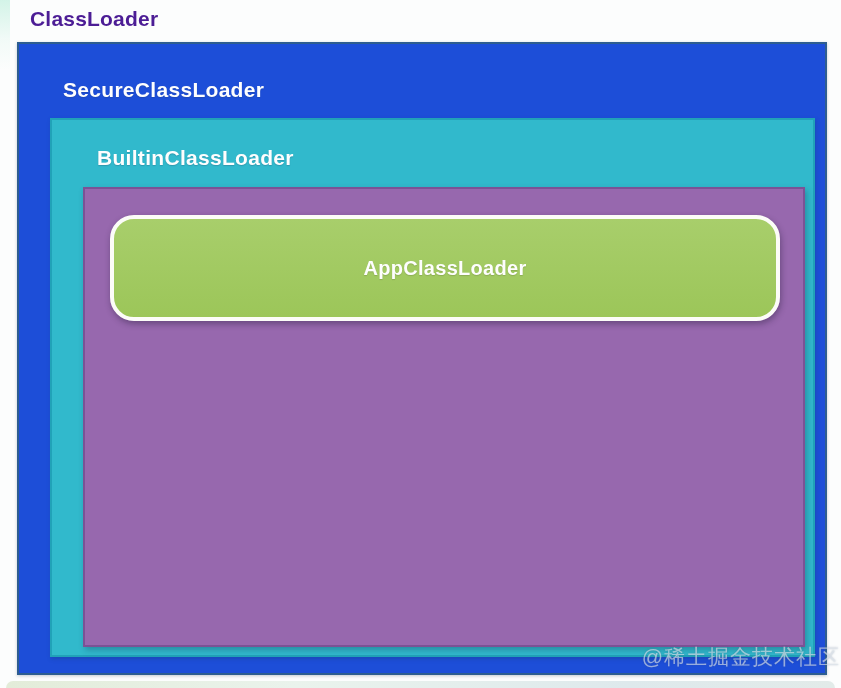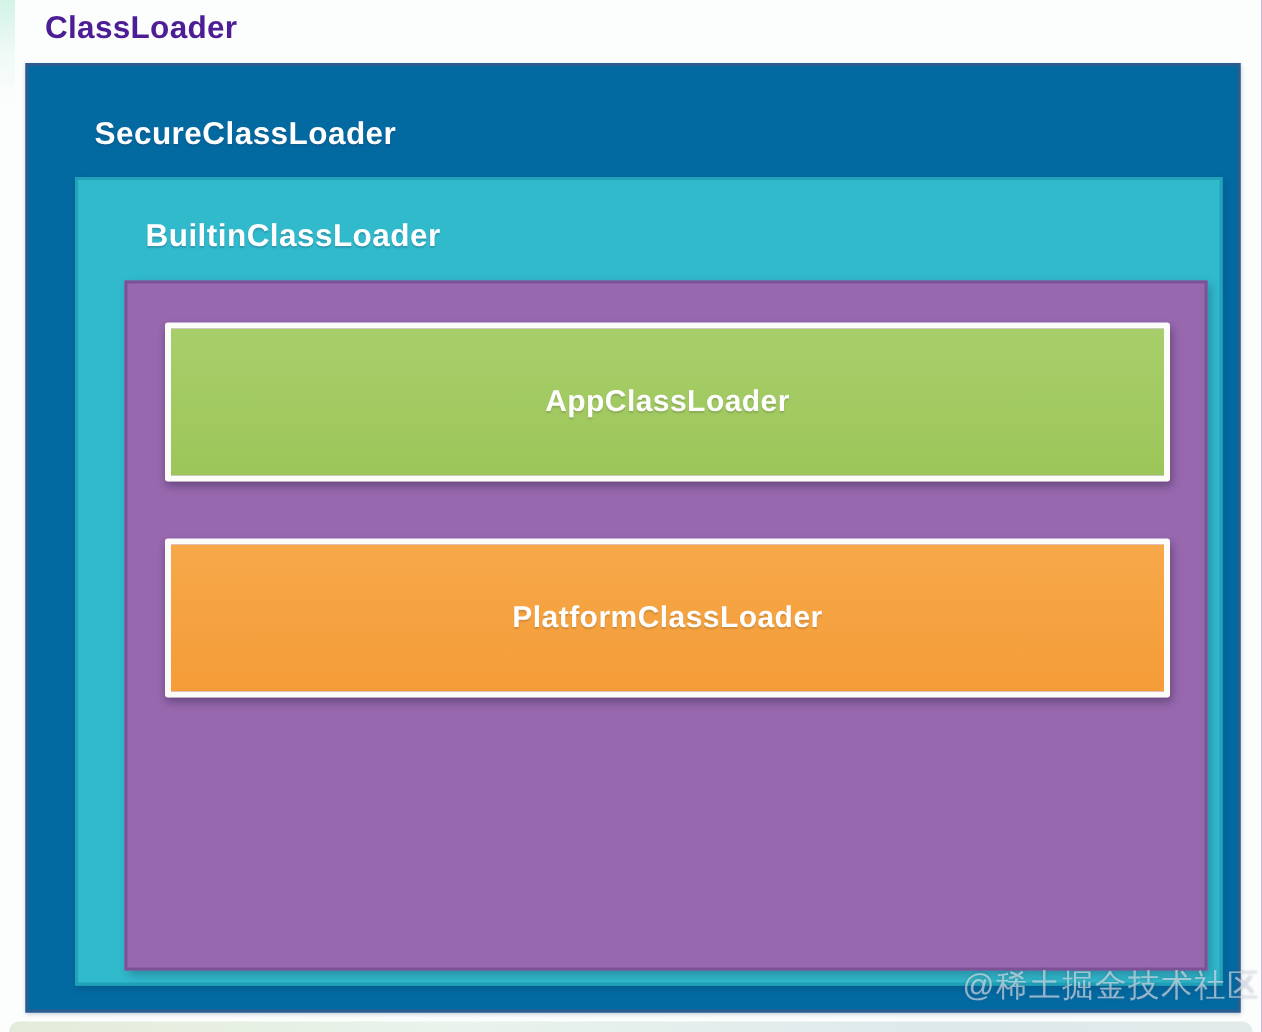--- a/index.html
+++ b/index.html
@@ -33,21 +33,21 @@
   }
   .box {
     position: absolute;
     box-sizing: content-box;
   }
   .box-blue {
     left: 17px;
     top: 42px;
     width: 806px;
     height: 629px;
-    background: #0369a1;
+    background: #1d4ed8;
     border: 2px solid #2d5d90;
     box-shadow: 0 1px 3px rgba(30,50,80,0.25);
   }
   .container-label {
     position: absolute;
     color: #fefefe;
     font-size: 21px;
     font-weight: bold;
     letter-spacing: 0.3px;
     text-shadow: 0 1px 1px rgba(40,60,90,0.25);
@@ -77,21 +77,21 @@
     background: #9768ae;
     border: 2px solid #7b5295;
     box-shadow: 2px 3px 6px rgba(20,40,70,0.3);
   }
   .pill {
     position: absolute;
     left: 25px;
     width: 662px;
     height: 98px;
     border: 4px solid #fcfcf8;
-    border-radius: 2px;
+    border-radius: 24px;
     box-shadow: 1px 3px 6px rgba(35,25,55,0.4);
     display: flex;
     align-items: center;
     justify-content: center;
     color: #fefefe;
     font-size: 20px;
     font-weight: bold;
     letter-spacing: 0.3px;
     text-shadow: 0 1px 1px rgba(60,60,40,0.2);
   }
@@ -136,22 +136,19 @@
 <div class="box box-blue">
   <div class="container-label label-secure">SecureClassLoader</div>
 
   <div class="box box-teal">
     <div class="container-label label-builtin">BuiltinClassLoader</div>
 
     <div class="box box-purple">
       <div class="pill pill-app">
         <span>AppClassLoader</span>
       </div>
-      <div class="pill pill-platform">
-        <span>PlatformClassLoader</span>
-      </div>
     </div>
   </div>
 </div>
 
 <div class="watermark">@稀土掘金技术社区</div>
 
 <div class="bottom-strip"></div>
 
 </body></html>

